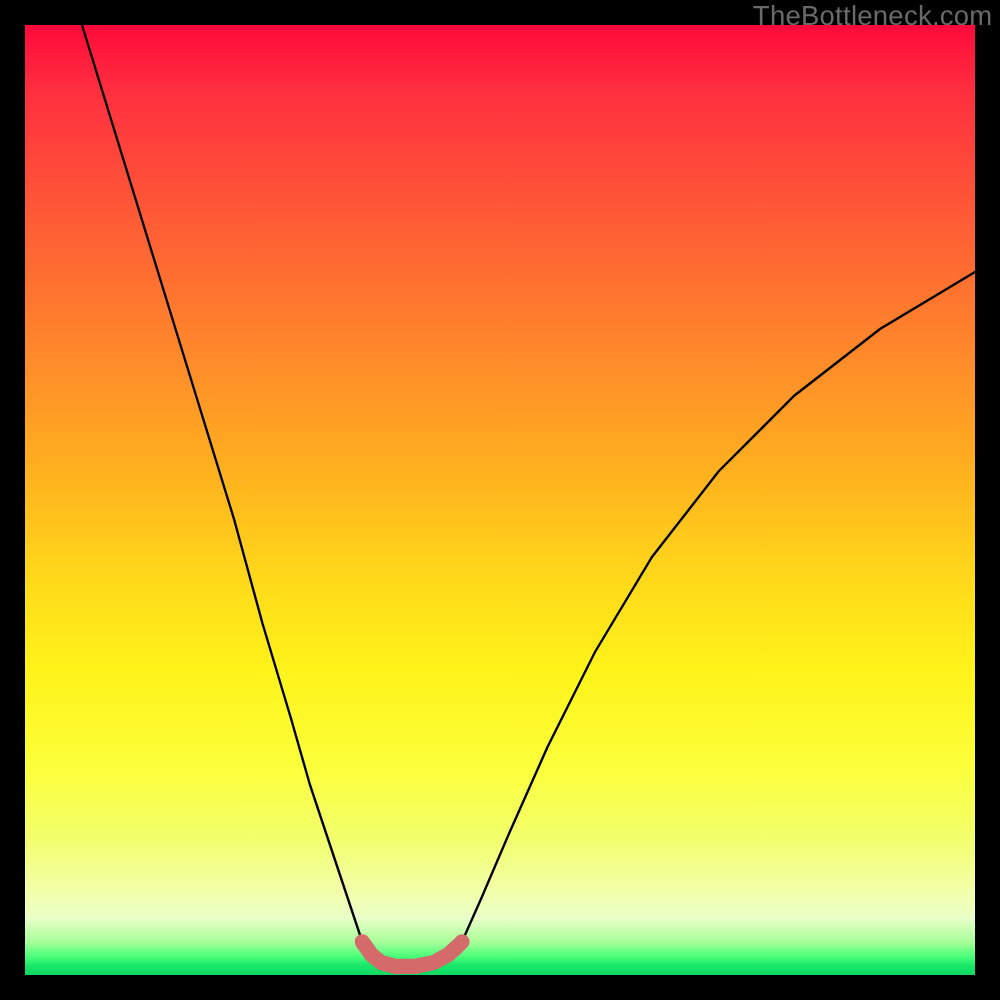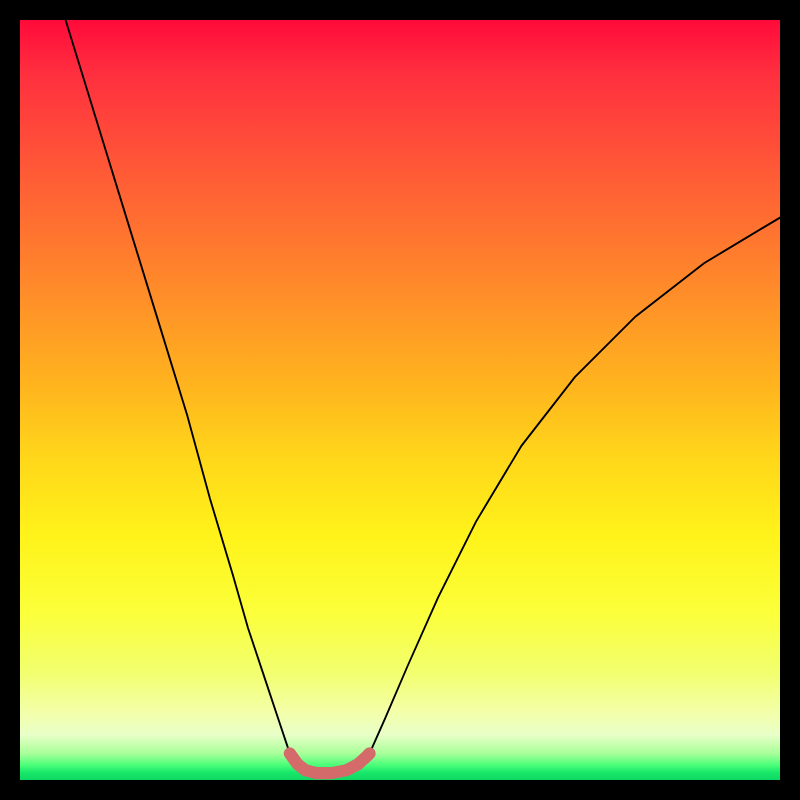--- a/index.html
+++ b/index.html
@@ -59,20 +59,21 @@
     top: 0;
     width: 760px;
     height: 760px;
     overflow: visible;
   }
 </style>
 </head>
 <body>
 
 <div class="frame">
+  <div class="watermark">TheBottleneck.com</div>
   <div class="plot">
     <svg class="curves" viewBox="0 0 100 100" preserveAspectRatio="none">
       <path fill="none" stroke="#000000" stroke-width="0.25" stroke-linecap="round" d="M6.00 0.00 L10.00 13.00 L14.00 26.00 L18.00 39.00 L22.00 52.00 L25.00 63.00 L28.00 73.00 L30.00 80.00 L32.00 86.00 L34.00 92.00 L35.50 96.50"></path>
       <path fill="none" stroke="#000000" stroke-width="0.25" stroke-linecap="round" d="M46.00 96.50 L48.00 92.00 L51.00 85.00 L55.00 76.00 L60.00 66.00 L66.00 56.00 L73.00 47.00 L81.00 39.00 L90.00 32.00 L100.00 26.00"></path>
       <path fill="none" stroke="#d46a6a" stroke-width="1.6" stroke-linecap="round" stroke-linejoin="round" d="M35.50 96.50 L36.50 97.90 L37.50 98.70 L39.00 99.10 L41.00 99.10 L43.00 98.70 L44.50 97.90 L45.50 97.00 L46.00 96.50"></path>
     </svg>
   </div>
 </div>
 
 </body></html>

